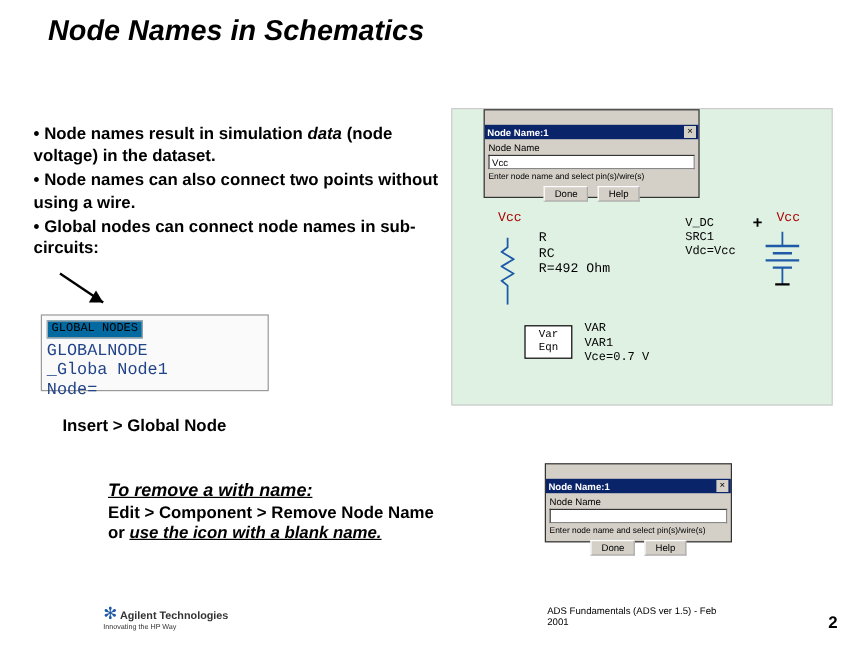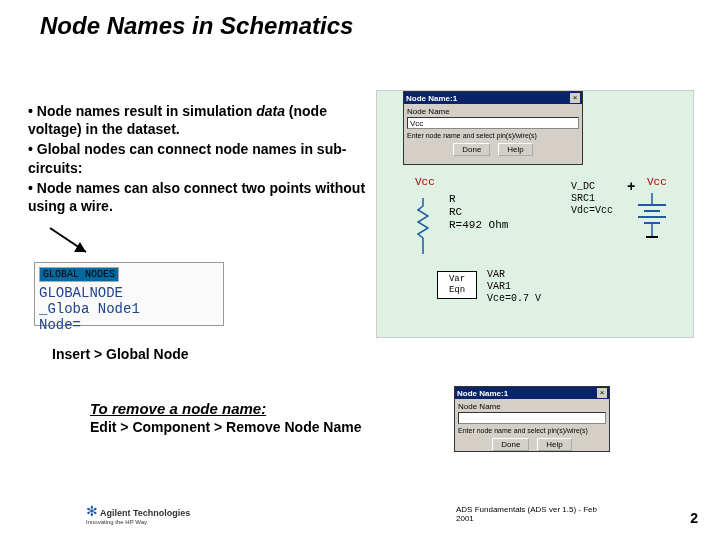--- a/index.html
+++ b/index.html
@@ -108,21 +108,21 @@
     background: #dff1e2;
     border: 1px solid #ccc;
   }
   .dlg {
     position: absolute;
     background: #d4d0c8;
     border: 1px solid #333;
     font-size: 9px;
     font-family: Tahoma, Arial, sans-serif;
   }
-  .dlg .tb { background: #0a246a; color:#fff; display:flex; justify-content:space-between; align-items:center; padding:1px 2px; height:12px; }
+  .dlg .tb { background: #0a246a; color:#fff; display:flex; justify-content:space-between; align-items:center; padding:1px 2px; height:12px;margin-top:12px; }
   .dlg .tb .tt { font-size:8px; font-weight:bold; }
   .dlg .tb .cx { width:10px; height:10px; background:#d4d0c8; color:#000; text-align:center; line-height:10px; font-size:8px; }
   .dlg .body { padding: 3px; }
   .dlg .lbl { font-size:8px; margin-bottom:1px; }
   .dlg .inp { width: 100%; height:12px; background:#fff; border:1px inset #888; font-size:8px; padding:0 2px; line-height:12px; }
   .dlg .instr { font-size:7px; margin-top:3px; margin-bottom:4px; }
   .dlg .btns { display:flex; gap:8px; justify-content:center; }
   .dlg .btn { border:1px outset #fff; background:#d4d0c8; font-size:8px; padding:1px 8px; }
   .dlg1 { top: 0; left: 26px; width: 180px; height: 74px; }
   .dlg2 { position:absolute; top:386px; left:454px; width:156px; height:66px; }
@@ -168,41 +168,44 @@
 
 <div class="slide">
 
   <div class="title">Node Names in Schematics</div>
 
 
   <div class="bullets">
     <p>
       <span>• Node names result in  simulation </span><span class="em">data</span><span> (node voltage) in the dataset.</span>
     </p>
+    <p>• Node names can also connect two points without using a wire.</p>
     <p>• Global nodes can connect node names in sub-circuits:</p>
-    <p>• Node names can also connect two points without using a wire.</p>
   </div>
 
   <svg class="arrow" viewBox="0 0 60 40">
     <line x1="10" y1="6" x2="46" y2="30" stroke="#000" stroke-width="2"></line>
     <polygon points="46,30 40,20 34,30" fill="#000"></polygon>
   </svg>
 
   <div class="global-box">
     <span class="hdr">GLOBAL NODES</span>
     <span class="ln">GLOBALNODE</span>
     <span class="ln">_Globa Node1</span>
     <span class="ln">Node=</span>
   </div>
 
   <div class="insert-line">Insert &gt; Global Node</div>
 
   <div class="remove-section">
-    <div class="rh">To remove a node name:</div>
+    <div class="rh">To remove a with name:</div>
     <div class="rl">Edit &gt; Component &gt; Remove Node Name</div>
+    <div class="rl">
+      <span>or </span><span class="ru">use the icon with a blank name.</span>
+    </div>
   </div>
 
   <div class="schem-area">
     <div class="dlg dlg1">
       <div class="tb">
         <span class="tt">Node Name:1</span>
         <span class="cx">×</span>
       </div>
       <div class="body">
         <div class="lbl">Node Name</div>

